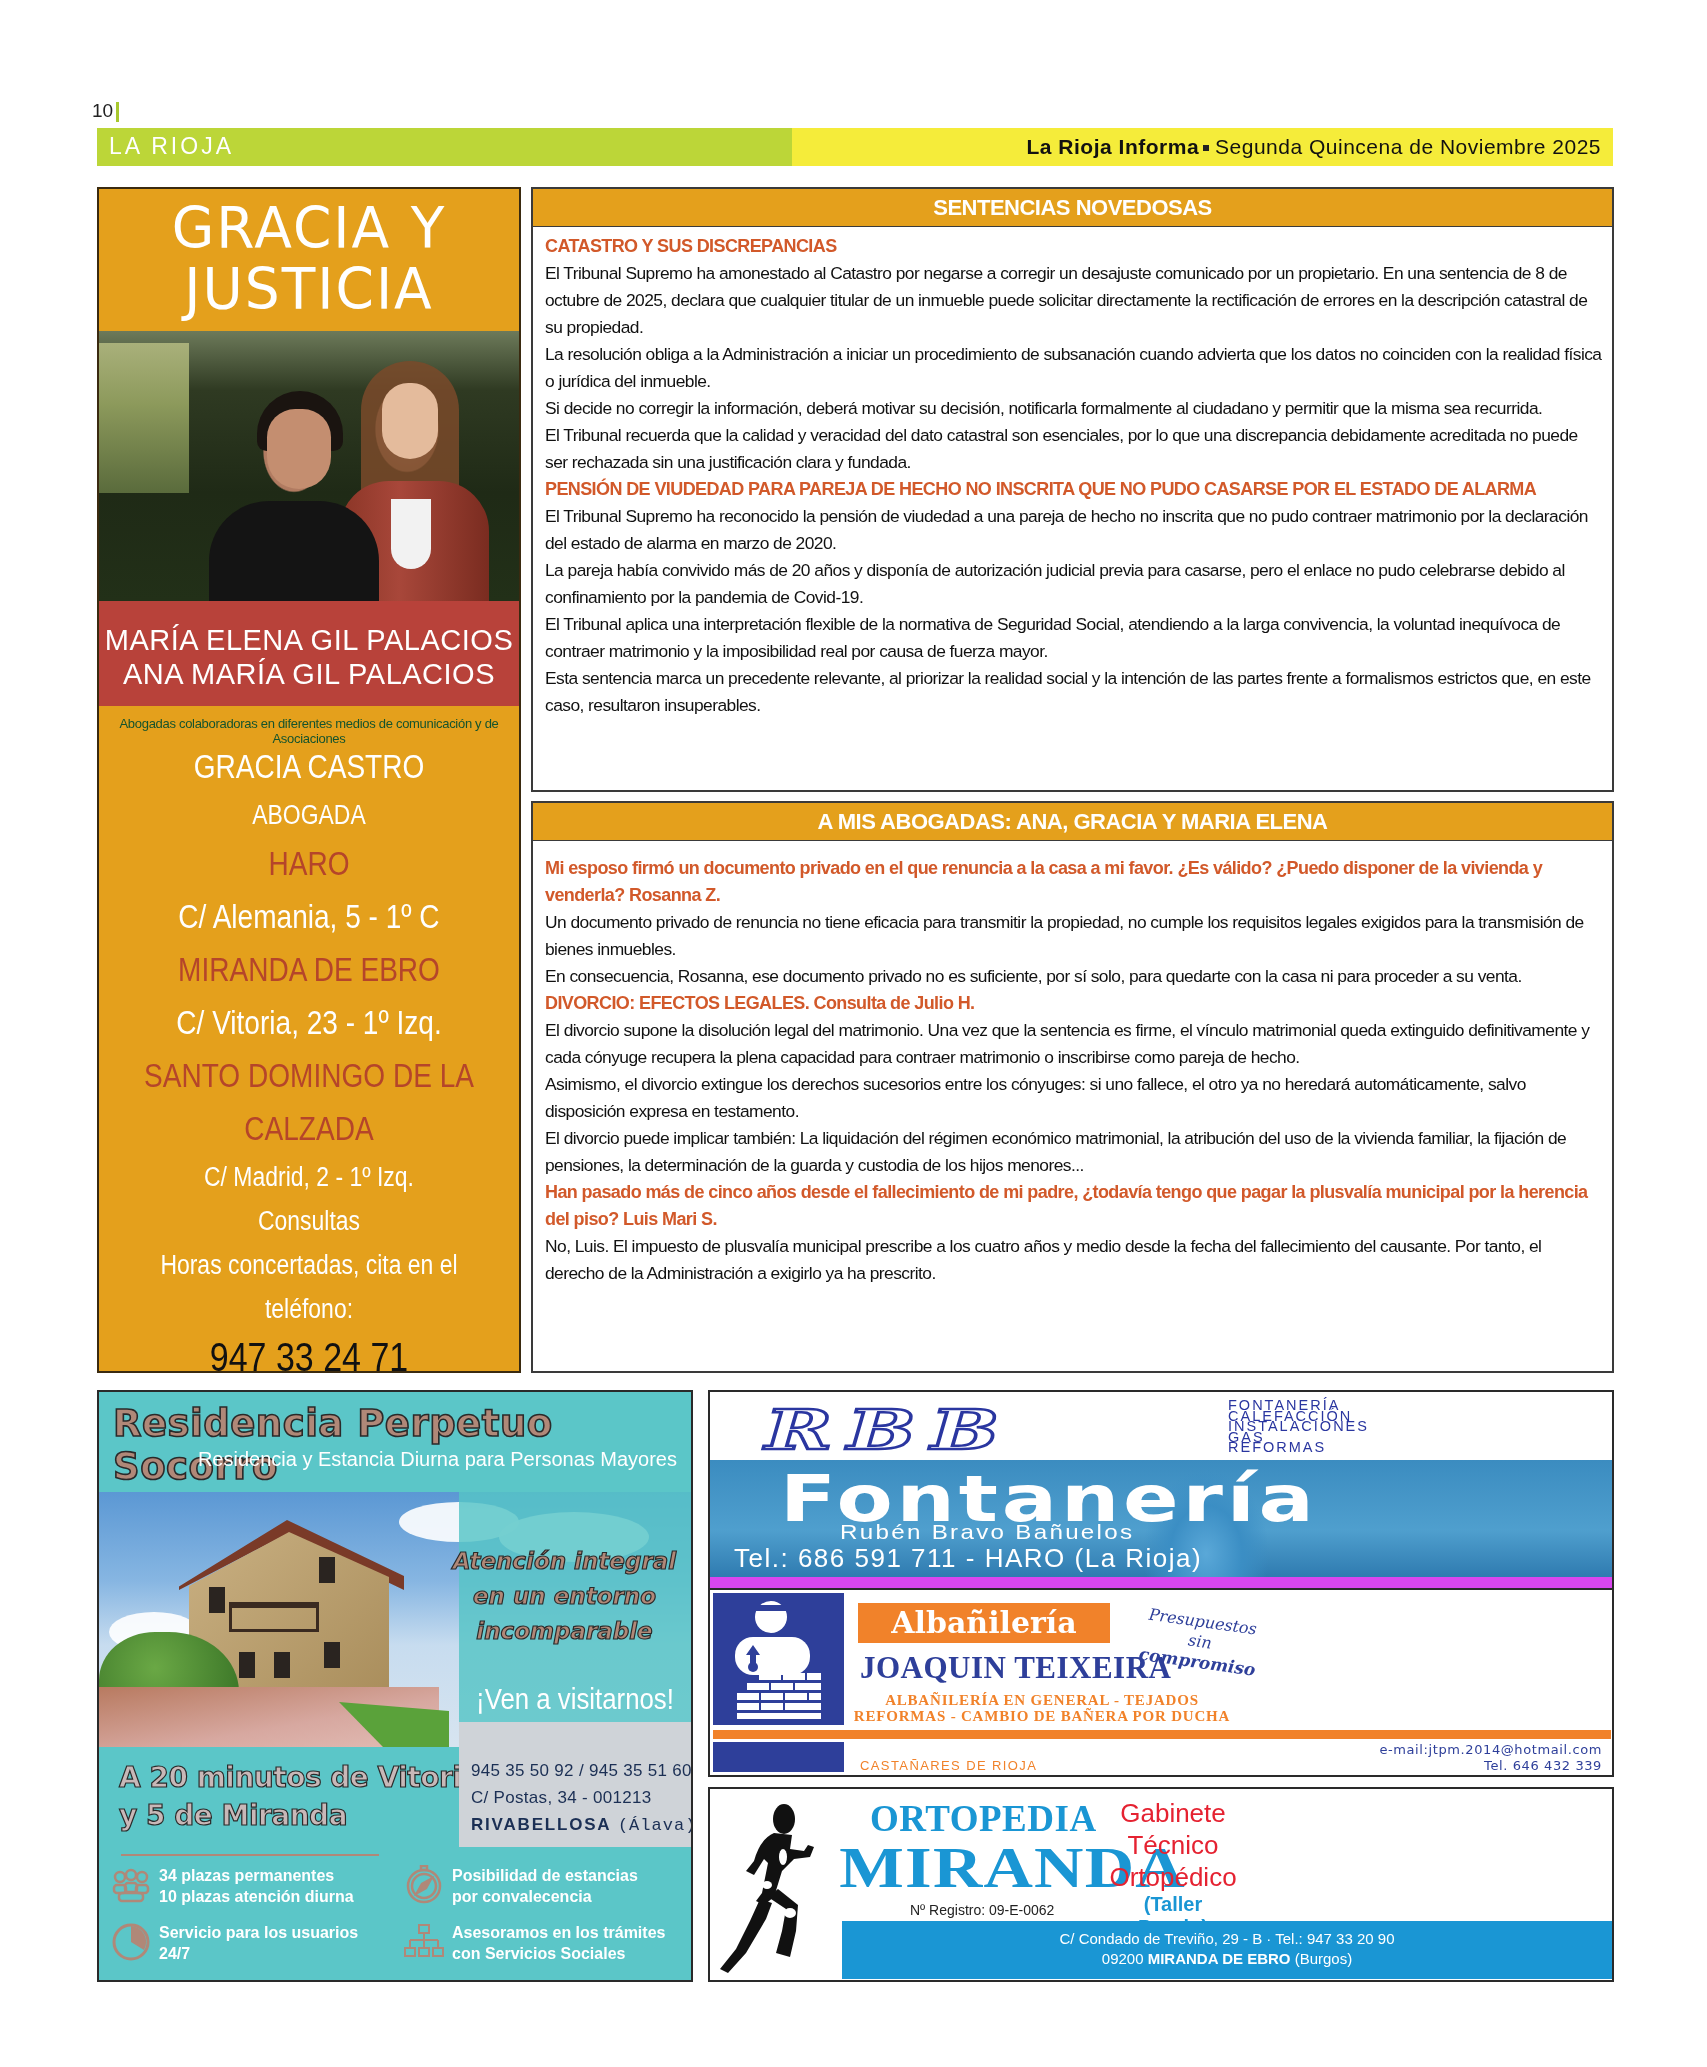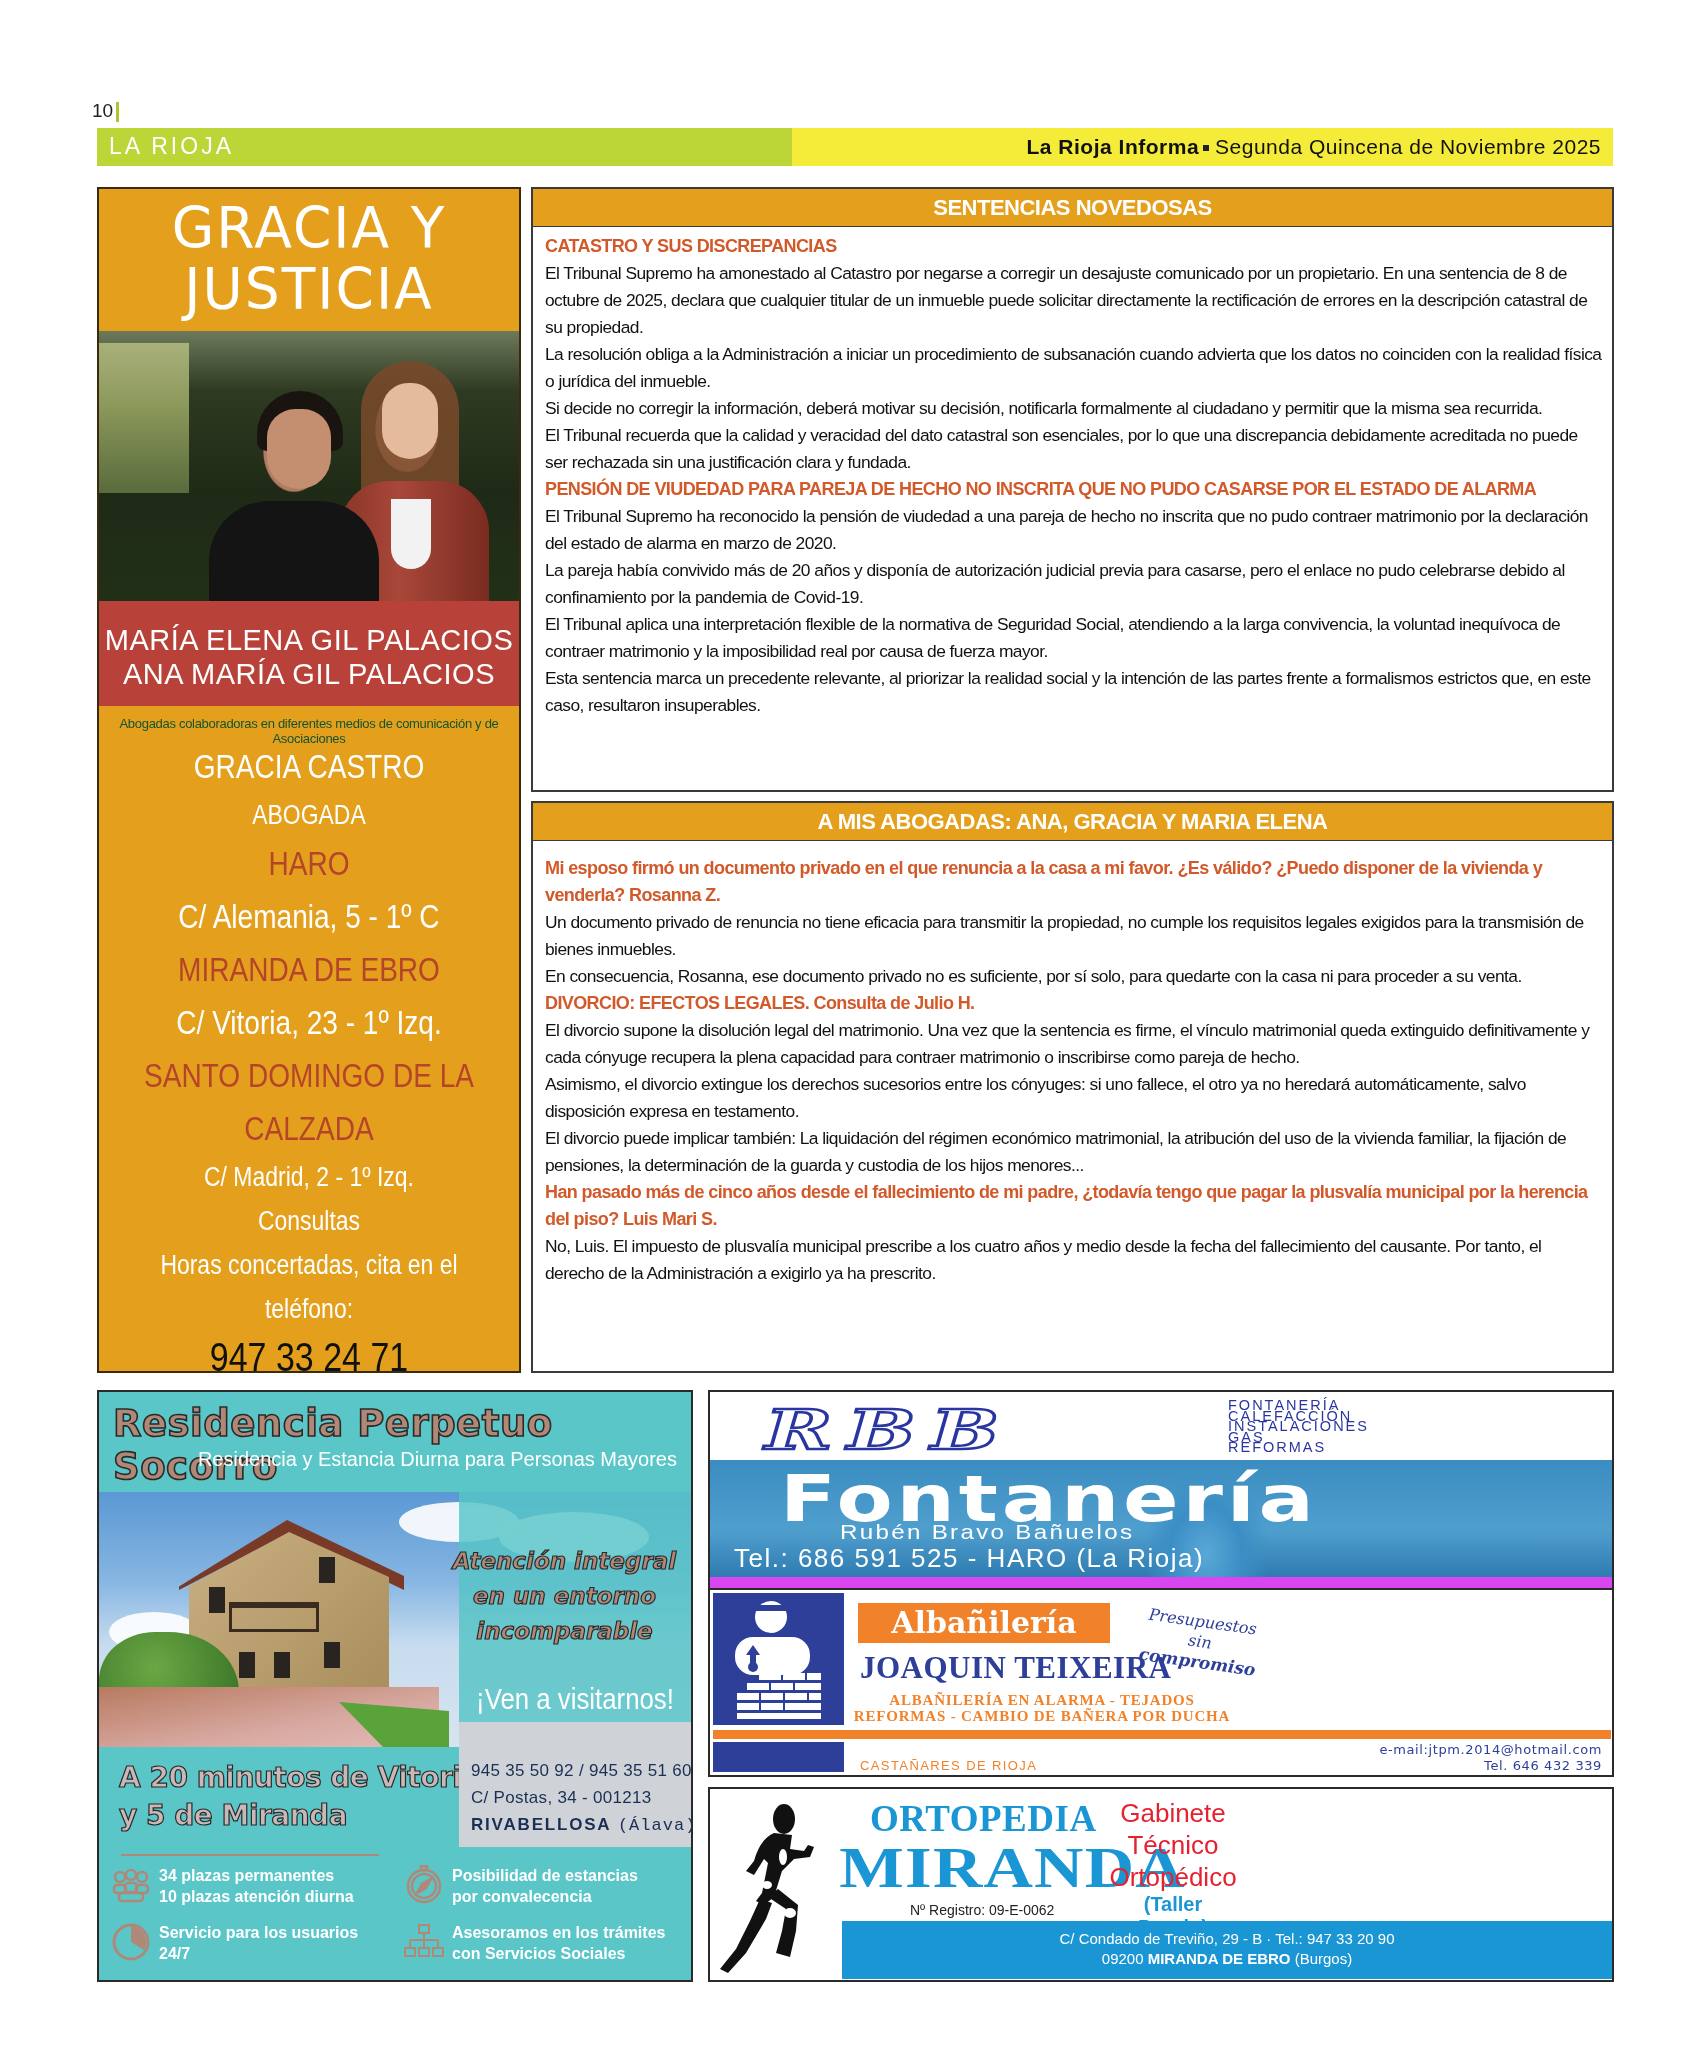--- a/index.html
+++ b/index.html
@@ -305,21 +305,21 @@
       <div>FONTANERÍA</div>
       <div>CALEFACCIÓN</div>
       <div>INSTALACIONES</div>
       <div>GAS</div>
       <div>REFORMAS</div>
     </div>
   </div>
   <div class="rbb-main">
     <div class="rbb-title">Fontanería</div>
     <div class="rbb-owner">Rubén Bravo Bañuelos</div>
-    <div class="rbb-tel">Tel.: 686 591 525 - HARO (La Rioja)</div>
+    <div class="rbb-tel">Tel.: 686 591 711 - HARO (La Rioja)</div>
   </div>
 </div>
 
 <div class="ad alb">
   <div class="alb-left">
     <svg width="131" height="132" viewBox="0 0 131 132">
       <circle cx="58" cy="24" r="16" fill="#fff"></circle>
       <rect x="42" y="12" width="32" height="6" fill="#2e3f9a"></rect>
       <rect x="22" y="44" width="75" height="38" rx="18" fill="#fff"></rect>
       <path d="M40 52 L47 62 L43 62 L43 72 L37 72 L37 62 L33 62 Z" fill="#2e3f9a"></path>
@@ -345,21 +345,21 @@
   <div class="alb-left2"></div>
   <div class="alb-orangebar"></div>
   <div class="alb-titlebox">Albañilería</div>
   <div class="alb-name">JOAQUIN TEIXEIRA</div>
   <div class="alb-budget">
     <div>Presupuestos</div>
     <div>sin</div>
     <div class="b">compromiso</div>
   </div>
   <div class="alb-services">
-    <div>ALBAÑILERÍA EN ALARMA - TEJADOS</div>
+    <div>ALBAÑILERÍA EN GENERAL - TEJADOS</div>
     <div>REFORMAS - CAMBIO DE BAÑERA POR DUCHA</div>
   </div>
   <div class="alb-email">e-mail:jtpm.2014@hotmail.com</div>
   <div class="alb-town">CASTAÑARES DE RIOJA</div>
   <div class="alb-tel">Tel. 646 432 339</div>
 </div>
 
 <div class="ad orto">
   <svg class="orto-runner" viewBox="0 0 120 175">
     <g fill="#111">

